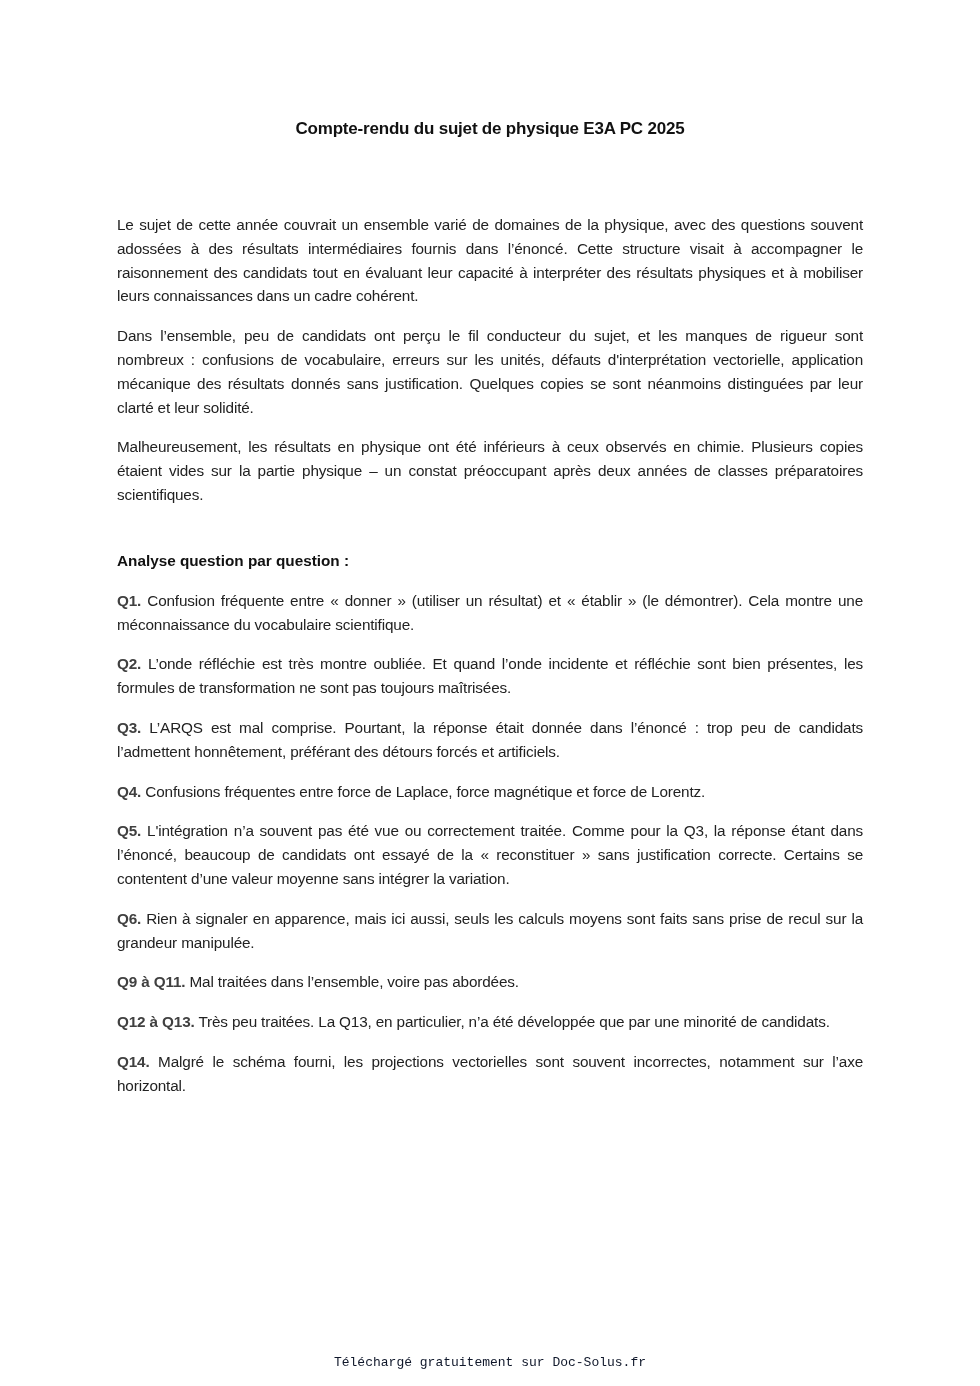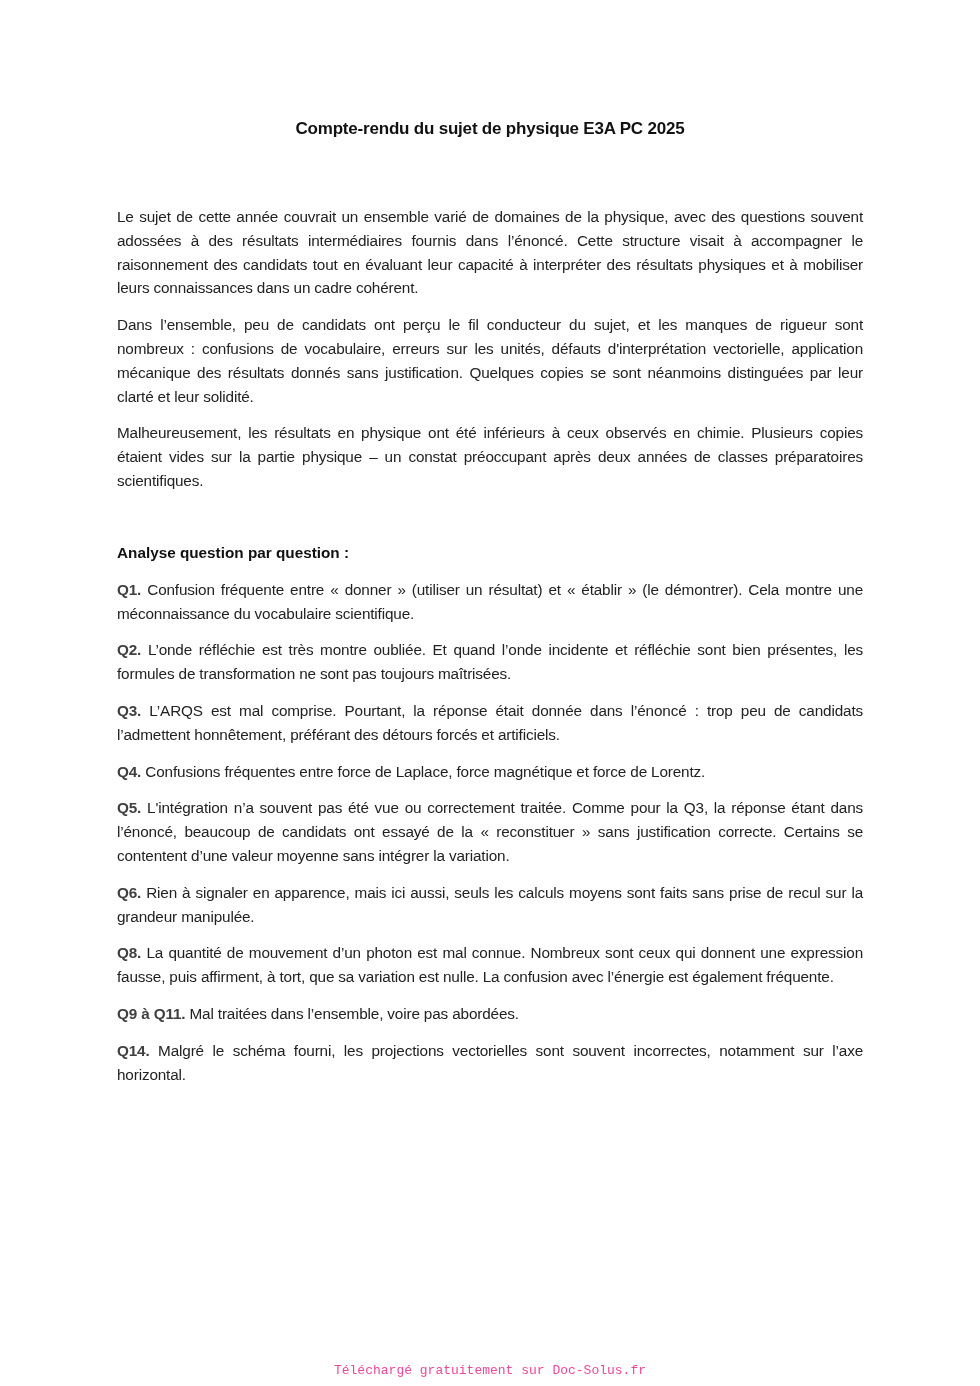--- a/index.html
+++ b/index.html
@@ -7,29 +7,29 @@
       width: 980px; height: 1386px; position: relative; overflow: hidden;
       font-family: "Liberation Sans", sans-serif; color: #222222;
     }
     .page { position: absolute; left: 117px; top: 0; width: 746px; }
     .title {
       position: absolute; left: 0; top: 119px; width: 746px; text-align: center;
       font-size: 17px; font-weight: bold; color: #111111; letter-spacing: -0.2px;
     }
     .intro { position: absolute; left: 0; top: 197px; width: 746px; }
     p {
-      margin: 8px 0 13px 0; font-size: 15.3px; line-height: 23.8px;
+      margin: 16px 0 13px 0; font-size: 15.3px; line-height: 23.8px;
       text-align: justify; letter-spacing: -0.15px;
     }
     .analysis { position: absolute; left: 0; top: 537px; width: 746px; }
-    .analysis-heading { font-weight: bold; font-size: 15.3px; line-height: 23.8px; margin: 4px 0 13px 0; color: #111; }
+    .analysis-heading { font-weight: bold; font-size: 15.3px; line-height: 23.8px; margin: 12px 0 13px 0; color: #111; }
     .q-label { font-weight: bold; color: #404040; }
     .footer {
       position: absolute; left: 0; top: 1355px; width: 980px; text-align: center;
-      font-family: "Liberation Mono", monospace; font-size: 13px; color: #ec4899; margin-top: 8px;
+      font-family: "Liberation Mono", monospace; font-size: 13px; color: #0f172a;
     }
   </style>
 </head>
 <body>
 
 <div class="page">
   <div class="title">Compte-rendu du sujet de physique E3A PC 2025</div>
 
   <div class="intro">
     <p>Le sujet de cette année couvrait un ensemble varié de domaines de la physique, avec des questions souvent adossées à des résultats intermédiaires fournis dans l’énoncé. Cette structure visait à accompagner le raisonnement des candidats tout en évaluant leur capacité à interpréter des résultats physiques et à mobiliser leurs connaissances dans un cadre cohérent.</p>
@@ -38,19 +38,19 @@
   </div>
 
   <div class="analysis">
     <div class="analysis-heading">Analyse question par question :</div>
     <p><span class="q-label">Q1.</span><span> Confusion fréquente entre « donner » (utiliser un résultat) et « établir » (le démontrer). Cela montre une méconnaissance du vocabulaire scientifique.</span></p>
     <p><span class="q-label">Q2.</span><span> L’onde réfléchie est très montre oubliée. Et quand l’onde incidente et réfléchie sont bien présentes, les formules de transformation ne sont pas toujours maîtrisées.</span></p>
     <p><span class="q-label">Q3.</span><span> L’ARQS est mal comprise. Pourtant, la réponse était donnée dans l’énoncé : trop peu de candidats l’admettent honnêtement, préférant des détours forcés et artificiels.</span></p>
     <p><span class="q-label">Q4.</span><span> Confusions fréquentes entre force de Laplace, force magnétique et force de Lorentz.</span></p>
     <p><span class="q-label">Q5.</span><span> L'intégration n’a souvent pas été vue ou correctement traitée. Comme pour la Q3, la réponse étant dans l’énoncé, beaucoup de candidats ont essayé de la « reconstituer » sans justification correcte. Certains se contentent d’une valeur moyenne sans intégrer la variation.</span></p>
     <p><span class="q-label">Q6.</span><span> Rien à signaler en apparence, mais ici aussi, seuls les calculs moyens sont faits sans prise de recul sur la grandeur manipulée.</span></p>
-    <p><span class="q-label">Q8.</span><span> La quantité de mouvement d’un photon est mal connue. Nombreux sont ceux qui donnent une expression fausse, puis affirment, à tort, que sa variation est nulle. La confusion avec l’énergie est également fréquente.</span></p>
     <p><span class="q-label">Q9 à Q11.</span><span> Mal traitées dans l’ensemble, voire pas abordées.</span></p>
+    <p><span class="q-label">Q12 à Q13.</span><span> Très peu traitées. La Q13, en particulier, n’a été développée que par une minorité de candidats.</span></p>
     <p><span class="q-label">Q14.</span><span> Malgré le schéma fourni, les projections vectorielles sont souvent incorrectes, notamment sur l’axe horizontal.</span></p>
   </div>
 </div>
 
 <div class="footer">Téléchargé gratuitement sur Doc-Solus.fr</div>
 
 </body></html>

